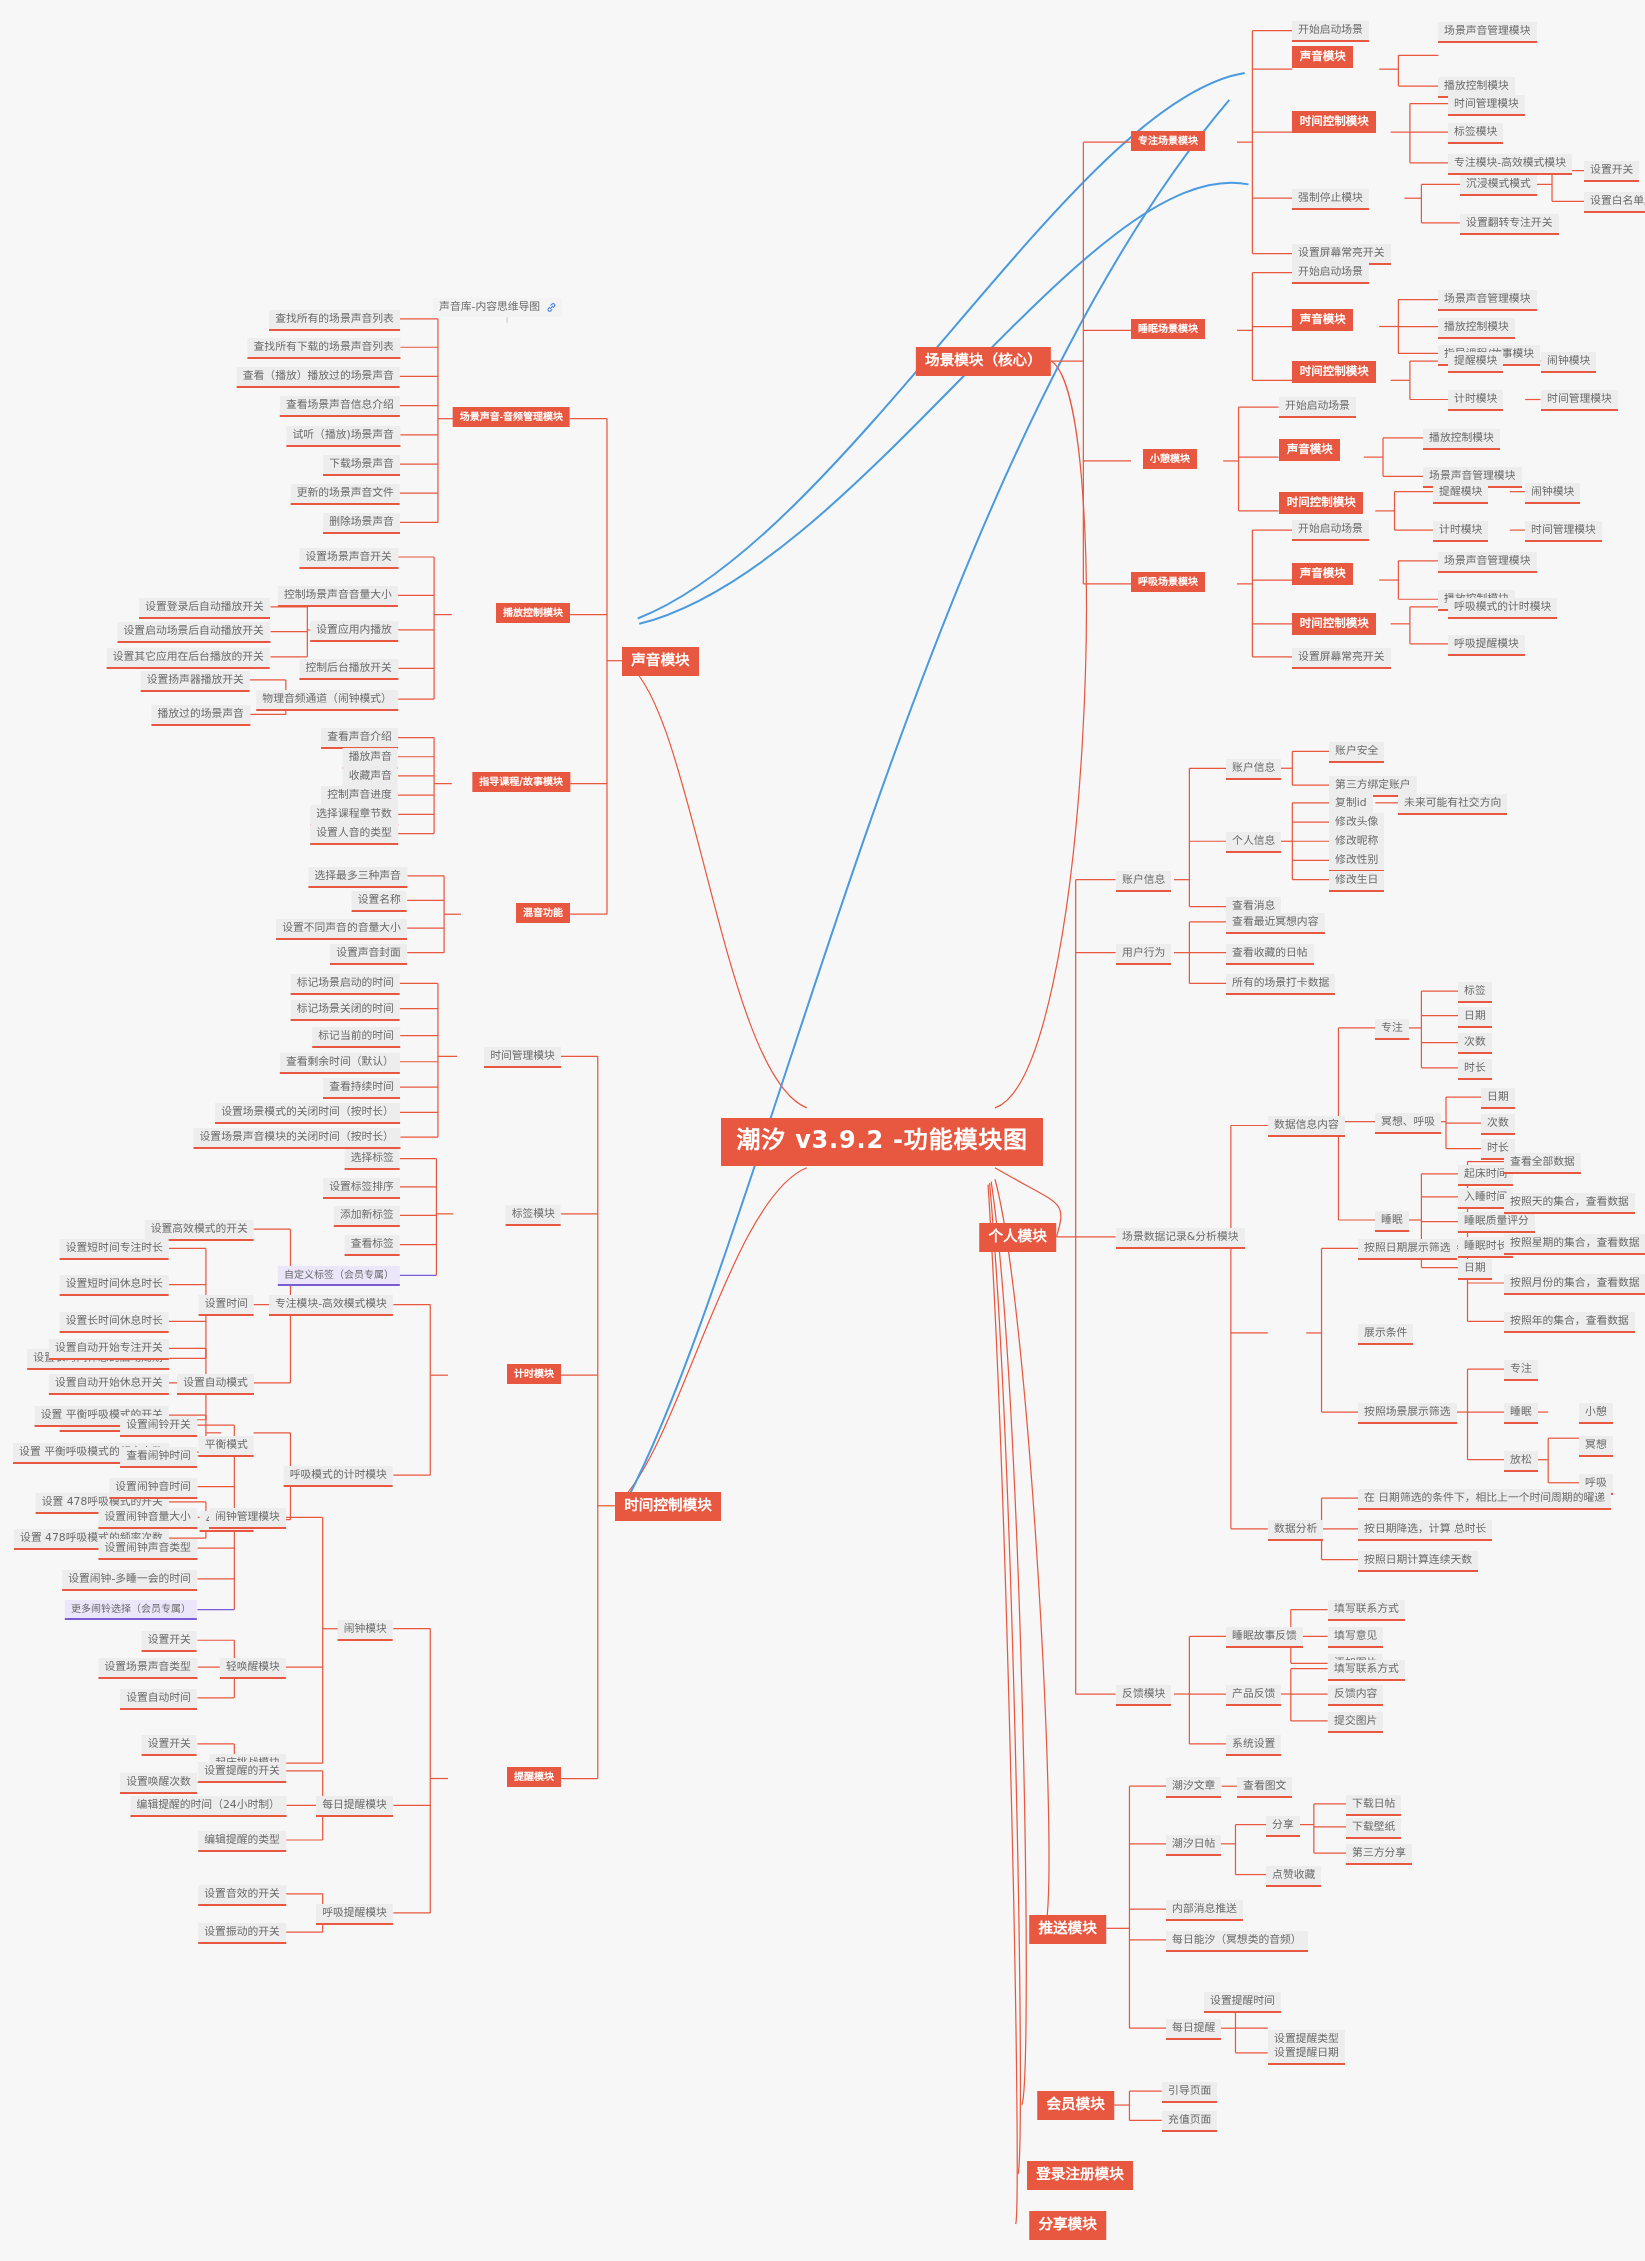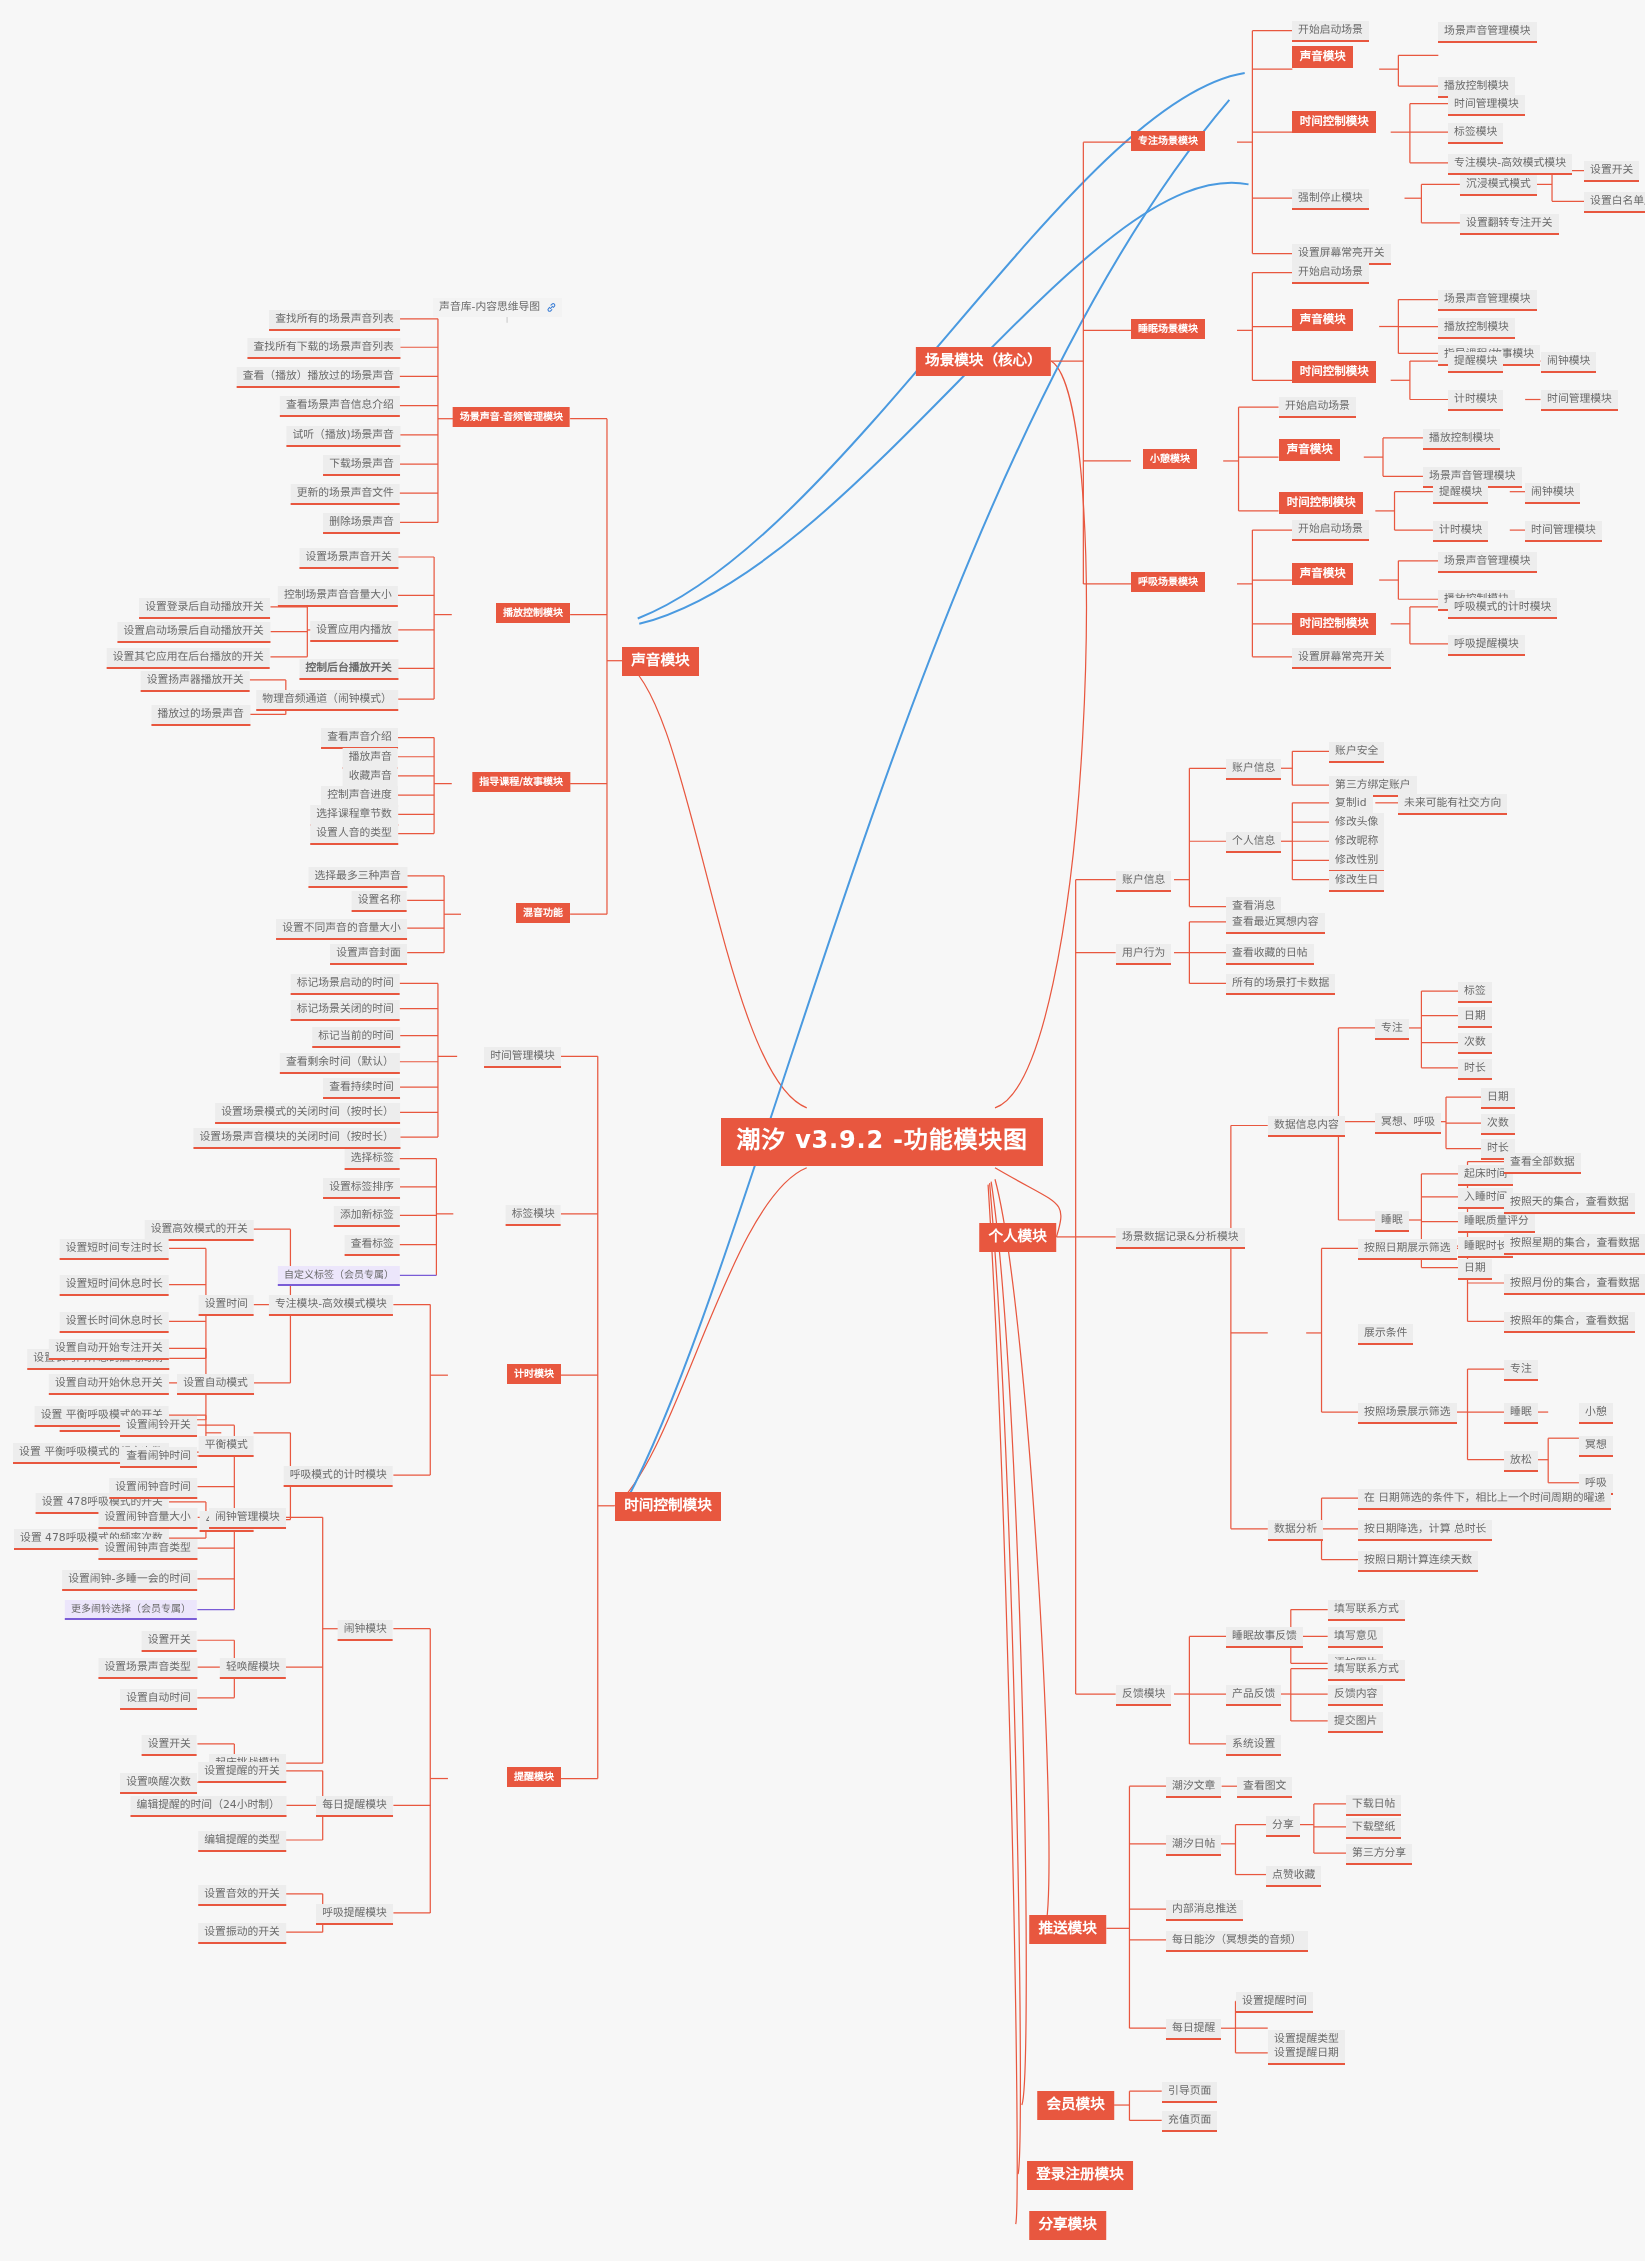--- a/index.html
+++ b/index.html
@@ -593,21 +593,21 @@
   <div class="node n-leaf" style="left:1237px;top:1777px;">查看图文</div>
   <div class="node n-leaf" style="left:1166px;top:1835px;">潮汐日帖</div>
   <div class="node n-leaf" style="left:1266px;top:1816px;">分享</div>
   <div class="node n-leaf" style="left:1346px;top:1795px;">下载日帖</div>
   <div class="node n-leaf" style="left:1346px;top:1818px;">下载壁纸</div>
   <div class="node n-leaf" style="left:1346px;top:1844px;">第三方分享</div>
   <div class="node n-leaf" style="left:1266px;top:1866px;">点赞收藏</div>
   <div class="node n-leaf" style="left:1166px;top:1900px;">内部消息推送</div>
   <div class="node n-leaf" style="left:1166px;top:1931px;">每日能汐（冥想类的音频）</div>
   <div class="node n-leaf" style="left:1166px;top:2019px;">每日提醒</div>
-  <div class="node n-leaf" style="left:1236px;top:1992px;text-align:right;">设置提醒时间</div>
+  <div class="node n-leaf" style="left:1204px;top:1992px;text-align:right;">设置提醒时间</div>
   <div class="node n-leaf" style="left:1268px;top:1990px;margin-top:40px;">设置提醒类型</div>
   <div class="node n-leaf" style="left:1268px;top:2044px;">设置提醒日期</div>
 
   <div class="node n-fill mid" style="left:1114px;top:2091px;transform:translateX(-100%);">会员模块</div>
   <div class="node n-leaf" style="left:1162px;top:2082px;">引导页面</div>
   <div class="node n-leaf" style="left:1162px;top:2111px;">充值页面</div>
 
   <div class="node n-fill mid" style="left:1133px;top:2161px;transform:translateX(-100%);">登录注册模块</div>
   <div class="node n-fill mid" style="left:1106px;top:2211px;transform:translateX(-100%);">分享模块</div>
 
@@ -626,21 +626,21 @@
   <div class="node n-leaf" style="left:400px;top:455px;transform:translateX(-100%);">下载场景声音</div>
   <div class="node n-leaf" style="left:400px;top:484px;transform:translateX(-100%);">更新的场景声音文件</div>
   <div class="node n-leaf" style="left:400px;top:513px;transform:translateX(-100%);">删除场景声音</div>
 
   <div class="node n-leaf" style="left:398px;top:548px;transform:translateX(-100%);">设置场景声音开关</div>
   <div class="node n-leaf" style="left:398px;top:586px;transform:translateX(-100%);">控制场景声音音量大小</div>
   <div class="node n-leaf" style="left:398px;top:621px;transform:translateX(-100%);">设置应用内播放</div>
   <div class="node n-leaf" style="left:270px;top:598px;transform:translateX(-100%);">设置登录后自动播放开关</div>
   <div class="node n-leaf" style="left:270px;top:622px;transform:translateX(-100%);">设置启动场景后自动播放开关</div>
   <div class="node n-leaf" style="left:270px;top:648px;transform:translateX(-100%);">设置其它应用在后台播放的开关</div>
-  <div class="node n-leaf" style="left:398px;top:659px;transform:translateX(-100%);font-weight:bold;">控制后台播放开关</div>
+  <div class="node n-leaf" style="left:398px;top:659px;transform:translateX(-100%);">控制后台播放开关</div>
   <div class="node n-leaf" style="left:398px;top:690px;transform:translateX(-100%);">物理音频通道（闹钟模式）</div>
   <div class="node n-leaf" style="left:250px;top:671px;transform:translateX(-100%);">设置扬声器播放开关</div>
   <div class="node n-leaf" style="left:250px;top:705px;transform:translateX(-100%);">播放过的场景声音</div>
 
   <div class="node n-leaf" style="left:398px;top:728px;transform:translateX(-100%);">查看声音介绍</div>
   <div class="node n-leaf" style="left:398px;top:748px;transform:translateX(-100%);">播放声音</div>
   <div class="node n-leaf" style="left:398px;top:767px;transform:translateX(-100%);">收藏声音</div>
   <div class="node n-leaf" style="left:398px;top:786px;transform:translateX(-100%);">控制声音进度</div>
   <div class="node n-leaf" style="left:398px;top:805px;transform:translateX(-100%);">选择课程章节数</div>
   <div class="node n-leaf" style="left:398px;top:824px;transform:translateX(-100%);">设置人音的类型</div>

